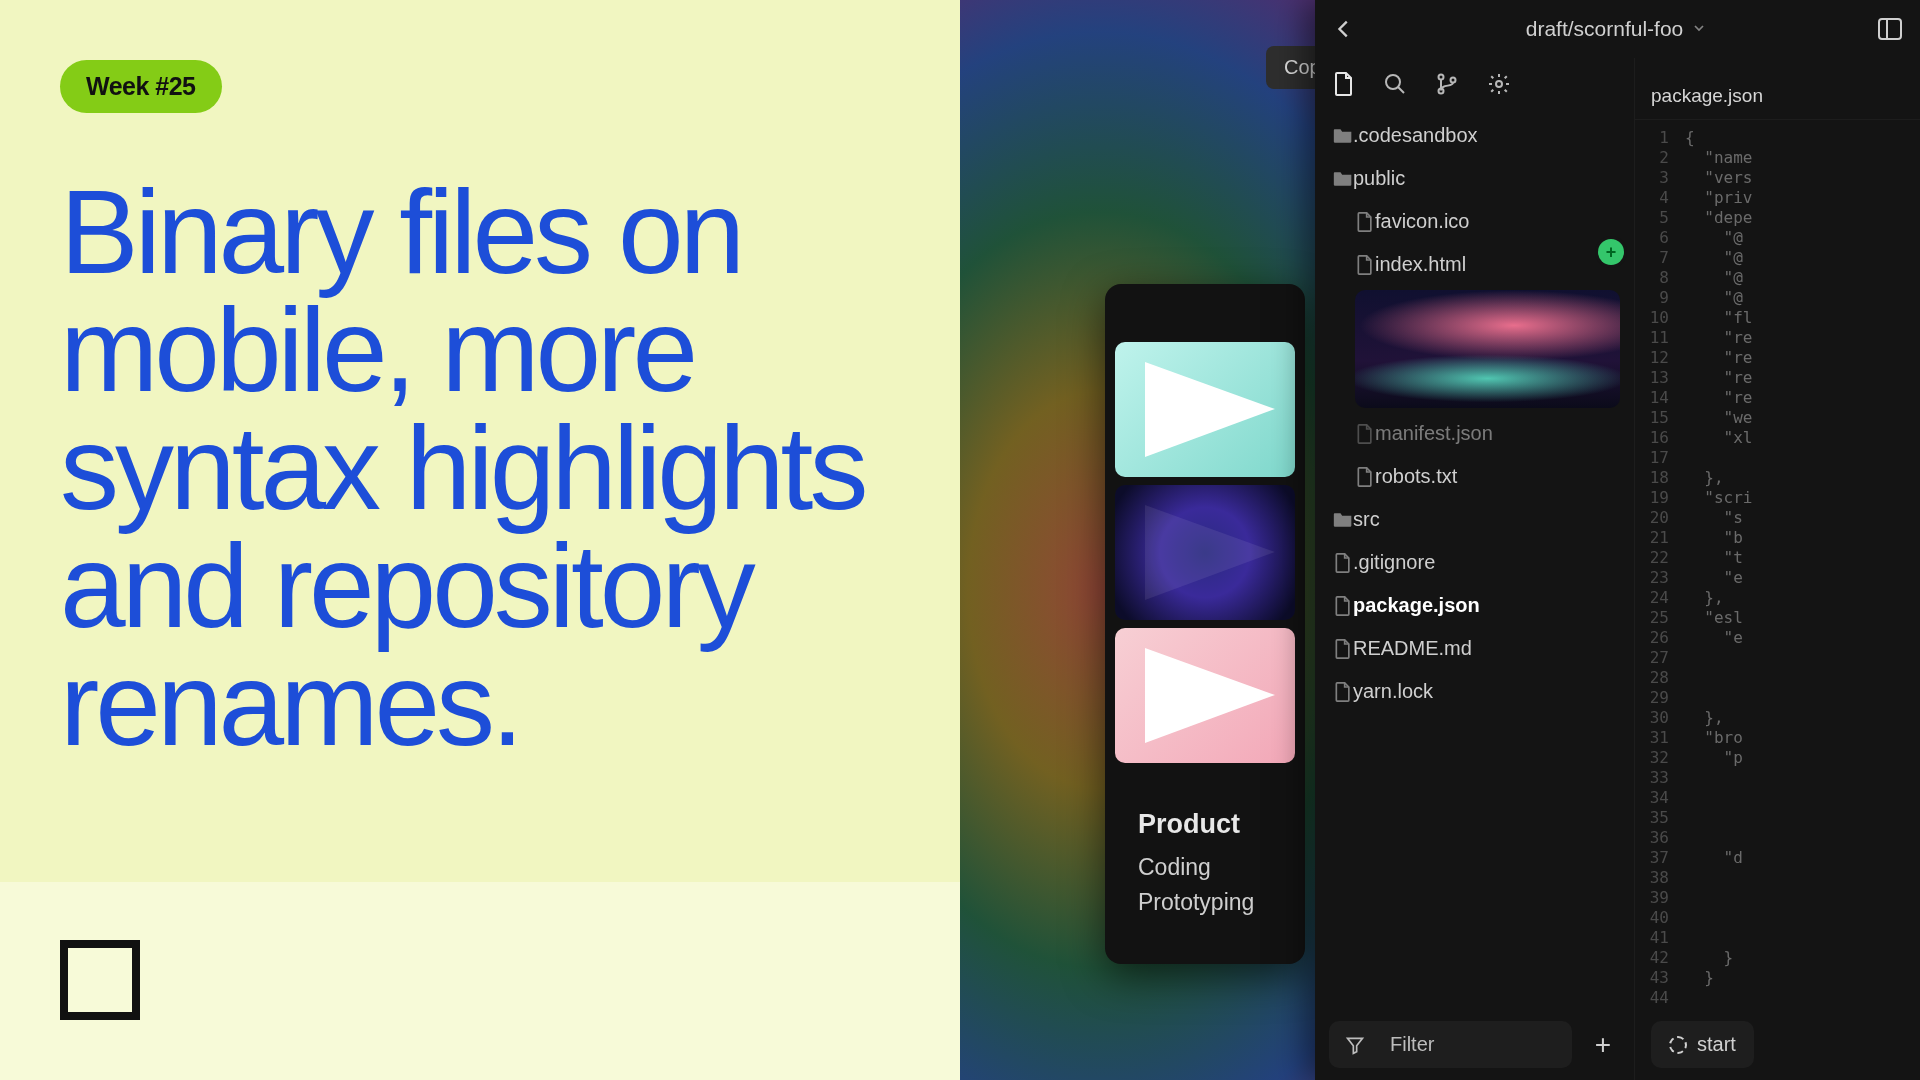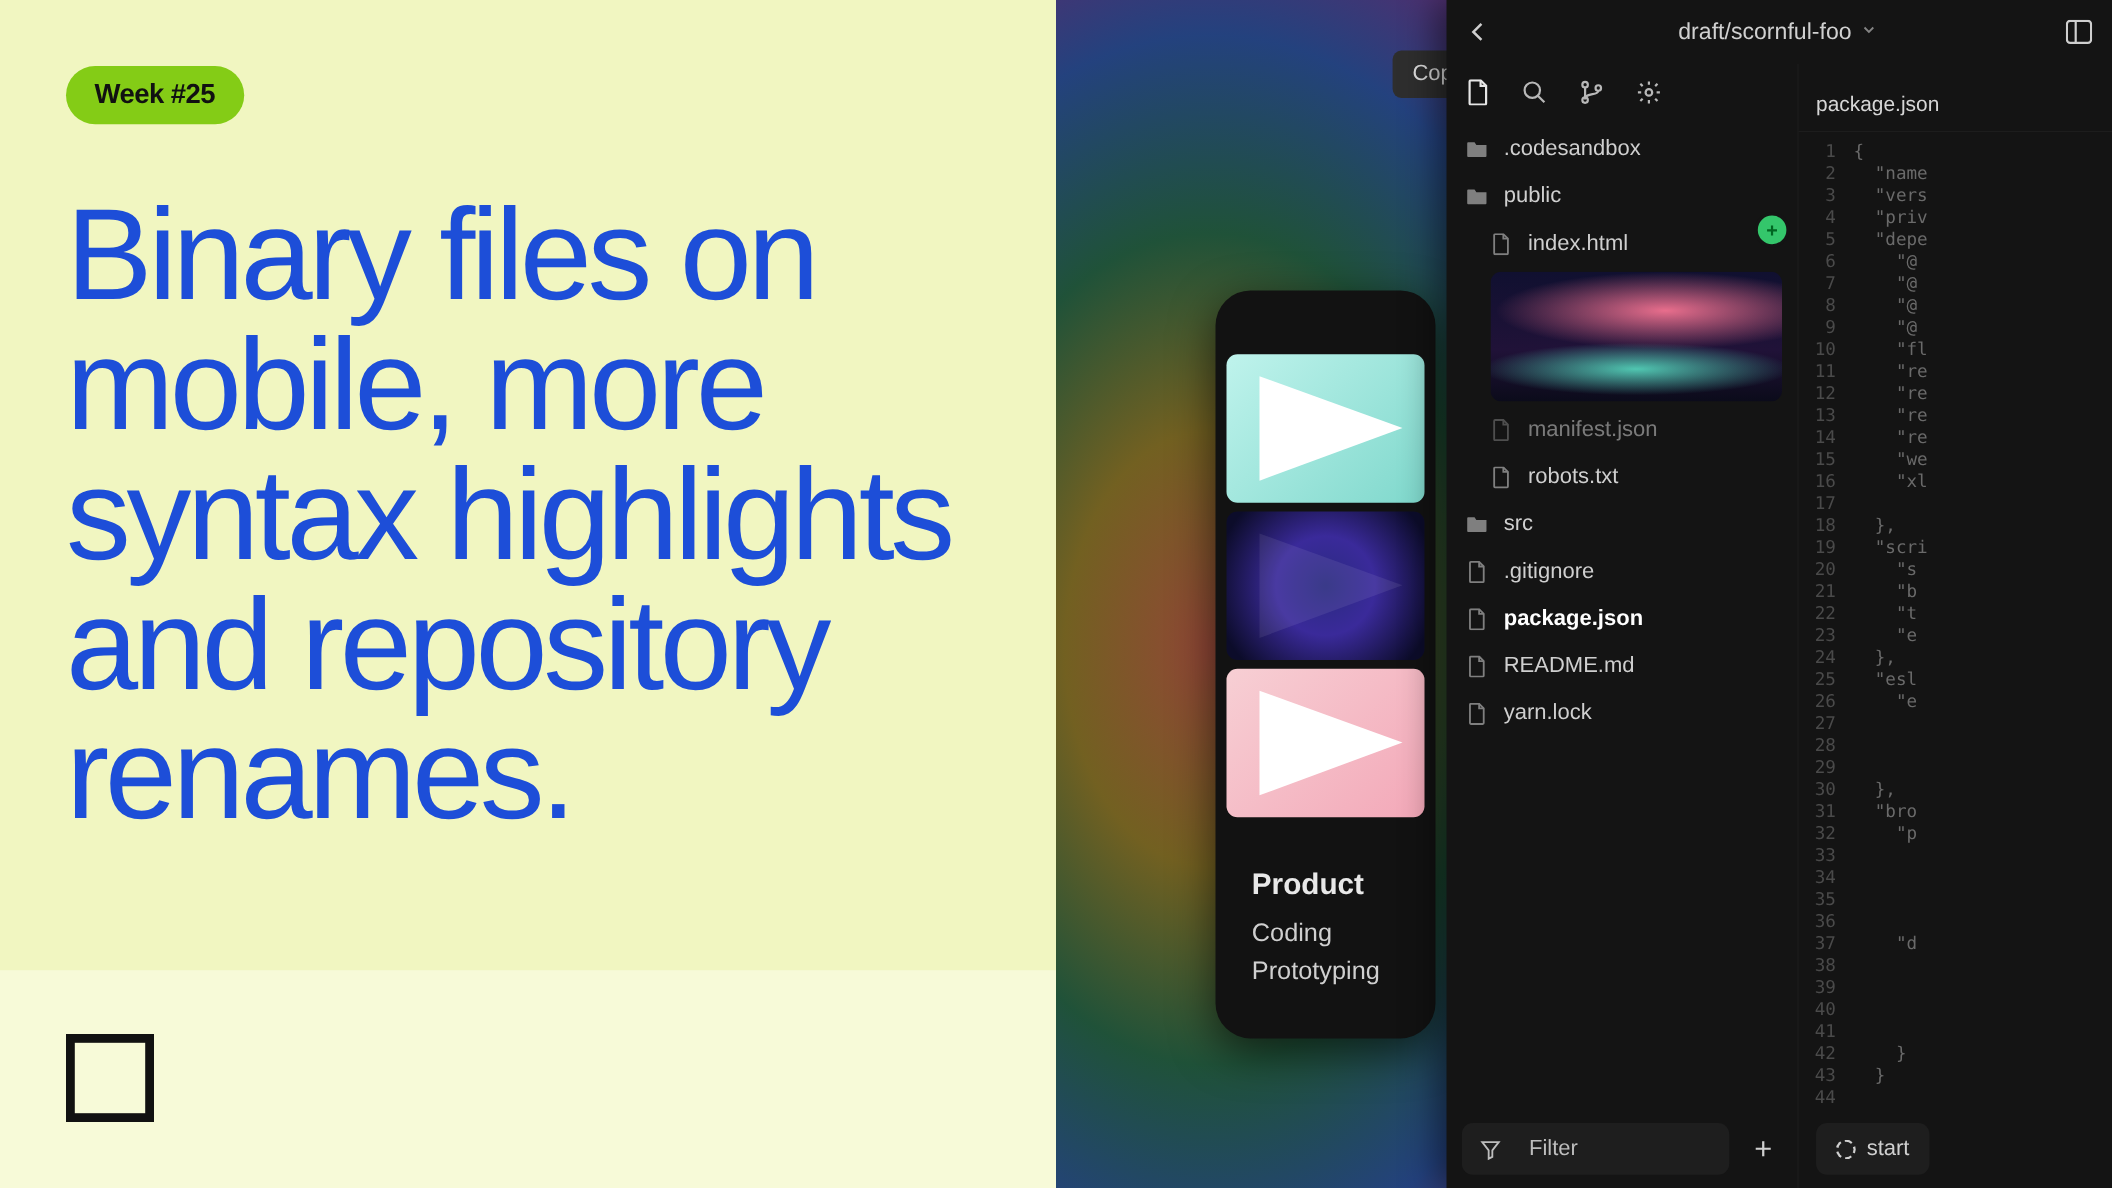--- a/index.html
+++ b/index.html
@@ -57,24 +57,24 @@
   background: radial-gradient(ellipse 600px 900px at 140px 590px,
     rgba(255,120,90,0.55) 0%,
     rgba(240,200,60,0.45) 22%,
     rgba(60,180,120,0.42) 42%,
     rgba(60,120,240,0.5) 62%,
     rgba(180,70,200,0.5) 80%,
     rgba(10,10,10,0) 100%);
 }
 .thumbs-card {
   position: absolute;
-  left: 145px; top: 264px;
+  left: 145px; top: 284px;
   width: 200px; height: 680px;
   background: #121212;
-  border-radius: 32px;
+  border-radius: 16px;
   box-shadow: 0 12px 40px rgba(0,0,0,0.6);
   overflow: hidden;
   padding-top: 50px;
 }
 .tri { position: relative; width: 180px; height: 135px; margin: 8px 10px; border-radius: 10px; overflow: hidden; }
 .tri svg { position: absolute; inset: 0; }
 .t1 { background: linear-gradient(135deg,#bff3ec,#7fd8cc); }
 .t2 { background: radial-gradient(circle at 50% 50%, #2a2a80, #3a2a9a 40%, #0c0c2a 90%); }
 .t3 { background: linear-gradient(135deg,#f7cfd4,#f3a8b8); }
 .prod-block {
@@ -113,21 +113,21 @@
   width: 320px;
   display: flex; flex-direction: column;
   border-right: 1px solid #1d1d1d;
 }
 .tool-row {
   display: flex; gap: 28px; padding: 14px 18px 18px 18px;
 }
 .tool-icon { color: #b8b8b8; }
 .tree { flex:1; overflow:auto; position:relative; }
 .tree-item {
-  display:flex; align-items:center; gap:14px;
+  display:flex; align-items:center; 
   padding: 10px 16px 10px 18px;
   font-size: 20px; color: #cfcfcf;
   position: relative;
 }
 .tree-item.indent { padding-left: 40px; }
 .tree-item.active { color:#fff; font-weight:600; }
 .ficon { width:20px; height:20px; flex:0 0 20px; opacity:.8; }
 .preview-badge {
   position:absolute; right:10px; top:-4px;
   width:26px; height:26px; border-radius:999px;
@@ -279,20 +279,27 @@
               <svg class="ficon" viewBox="0 0 24 20" fill="#9a9a9a">
                 <path d="M2 2h7l2 3h11v12a1 1 0 0 1-1 1H2a1 1 0 0 1-1-1V3a1 1 0 0 1 1-1z"></path>
               </svg>
               <span>.codesandbox</span>
             </div>
             <div class="tree-item">
               <svg class="ficon" viewBox="0 0 24 20" fill="#9a9a9a">
                 <path d="M2 2h7l2 3h11v12a1 1 0 0 1-1 1H2a1 1 0 0 1-1-1V3a1 1 0 0 1 1-1z"></path>
               </svg>
               <span>public</span>
+            </div>
+            <div class="tree-item indent">
+              <svg class="ficon" viewBox="0 0 20 24" fill="none" stroke="#9a9a9a" stroke-width="2">
+                <path d="M3 1h9l5 5v16a1 1 0 0 1-1 1H3a1 1 0 0 1-1-1V2a1 1 0 0 1 1-1z"></path>
+                <polyline points="12 1 12 6 17 6"></polyline>
+              </svg>
+              <span>favicon.ico</span>
             </div>
             <div class="tree-item indent">
               <svg class="ficon" viewBox="0 0 20 24" fill="none" stroke="#9a9a9a" stroke-width="2">
                 <path d="M3 1h9l5 5v16a1 1 0 0 1-1 1H3a1 1 0 0 1-1-1V2a1 1 0 0 1 1-1z"></path>
                 <polyline points="12 1 12 6 17 6"></polyline>
               </svg>
               <span>index.html</span>
               <div class="preview-badge">+</div>
             </div>
             <div class="img-preview"></div>

